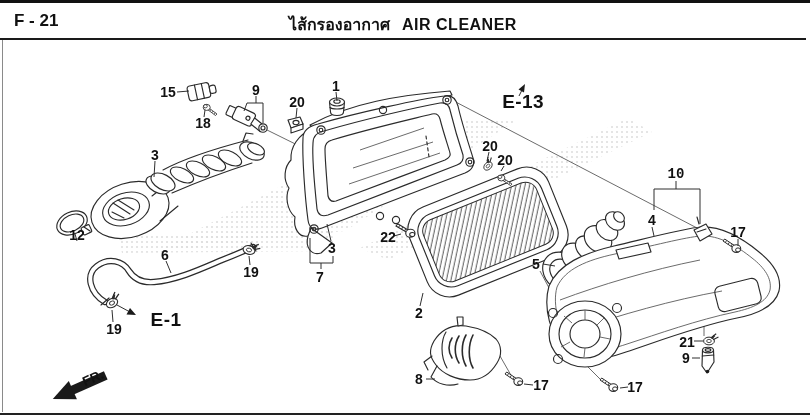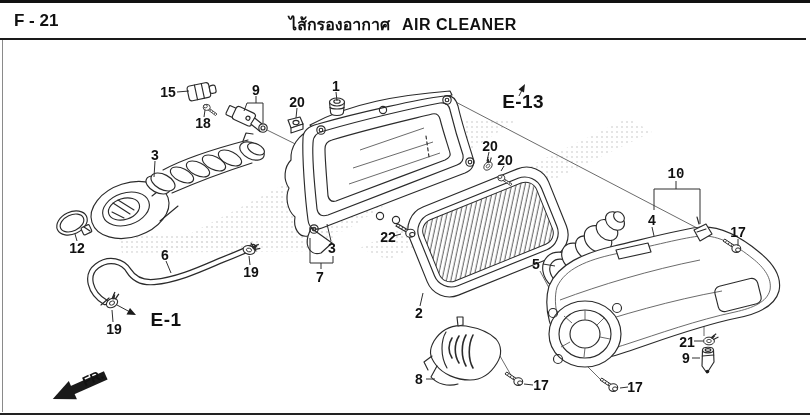--- a/index.html
+++ b/index.html
@@ -275,21 +275,21 @@
   <div class="leftborder"></div>
   <div class="botline"></div>
 
   <div style="position:absolute;left:0;top:0;width:810px;height:318px;pointer-events:none;">
       <div class="callout" style="left: 168px; top: 92px;">15</div>
       <div class="callout" style="left: 203px; top: 123px;">18</div>
       <div class="callout" style="left: 256px; top: 90px;">9</div>
       <div class="callout" style="left: 297px; top: 102px;">20</div>
       <div class="callout" style="left: 336px; top: 86px;">1</div>
       <div class="callout" style="left: 155px; top: 155px;">3</div>
-      <div class="callout" style="left: 77px; top: 248px;">12</div>
+      <div class="callout" style="left: 77px; top: 235px;">12</div>
       <div class="callout" style="left: 165px; top: 255px;">6</div>
       <div class="callout" style="left: 114px; top: 329px;">19</div>
       <div class="callout bold" style="left: 146px; top: 319px; margin-left: 20px;">E-1</div>
       <div class="callout" style="left: 251px; top: 272px;">19</div>
       <div class="callout" style="left: 332px; top: 248px;">3</div>
       <div class="callout" style="left: 320px; top: 277px;">7</div>
       <div class="callout" style="left: 388px; top: 237px;">22</div>
       <div class="callout" style="left: 419px; top: 313px;">2</div>
       <div class="callout" style="left: 490px; top: 146px;">20</div>
       <div class="callout" style="left: 505px; top: 160px;">20</div>

